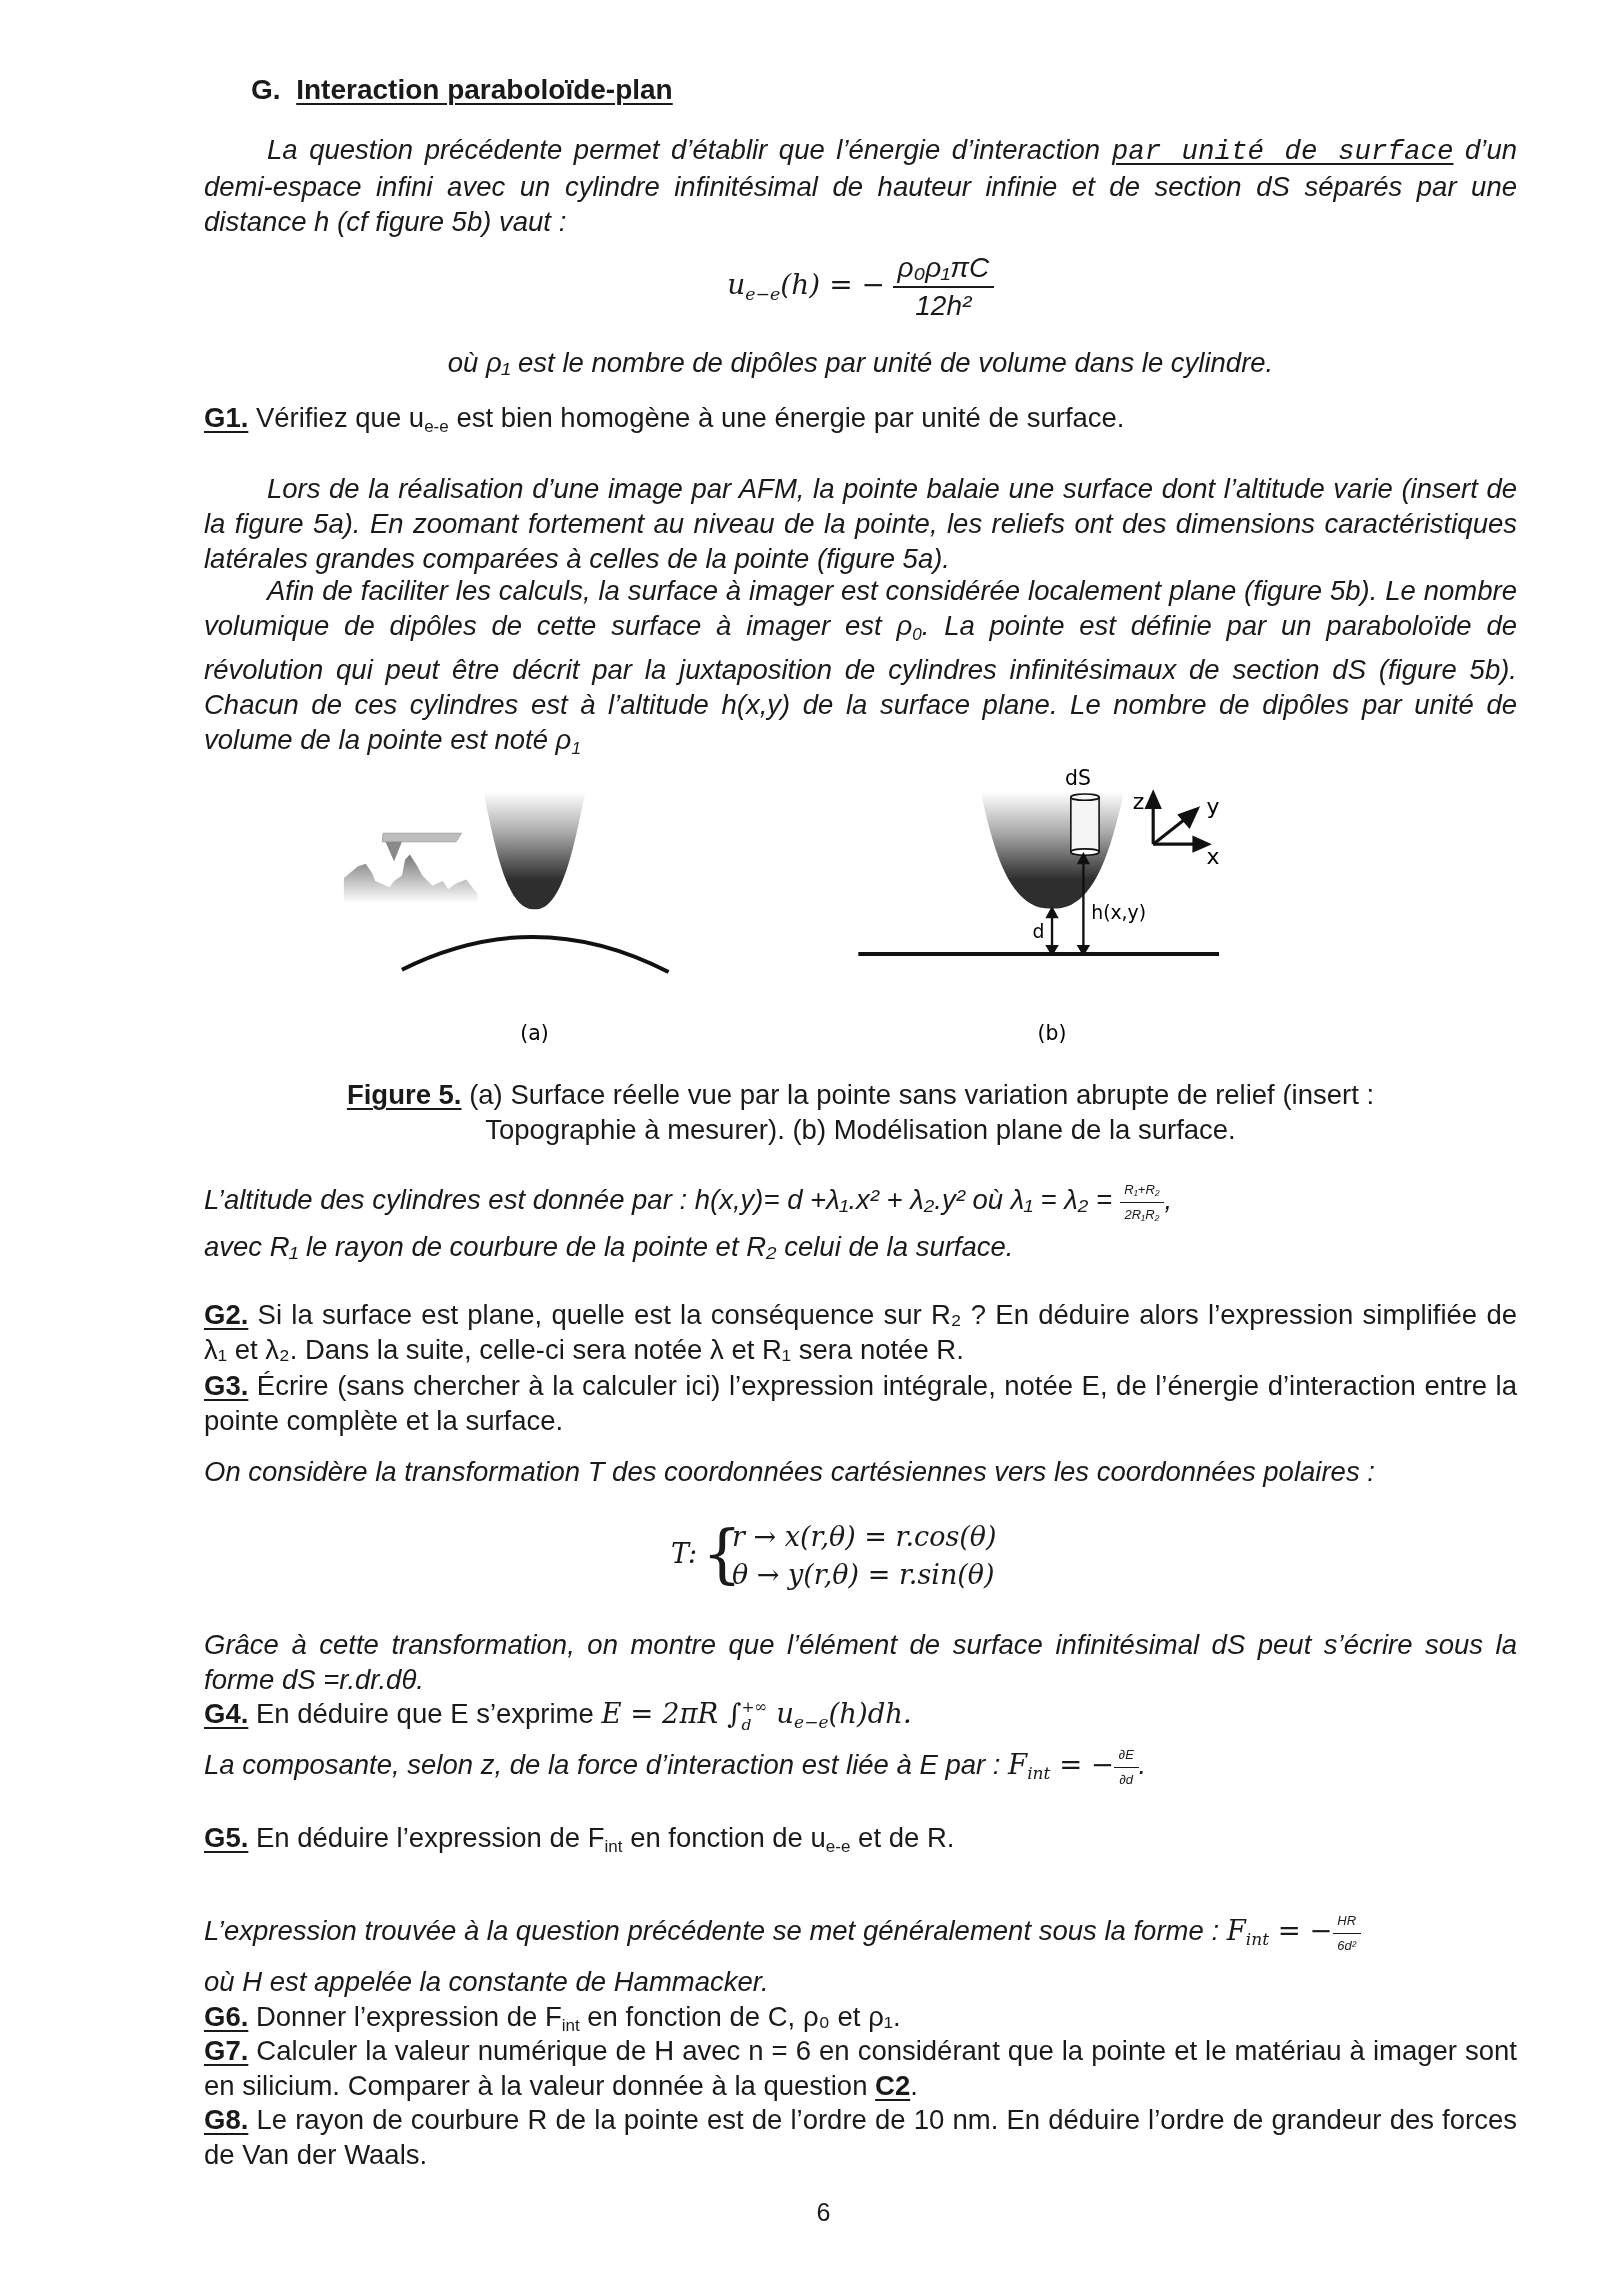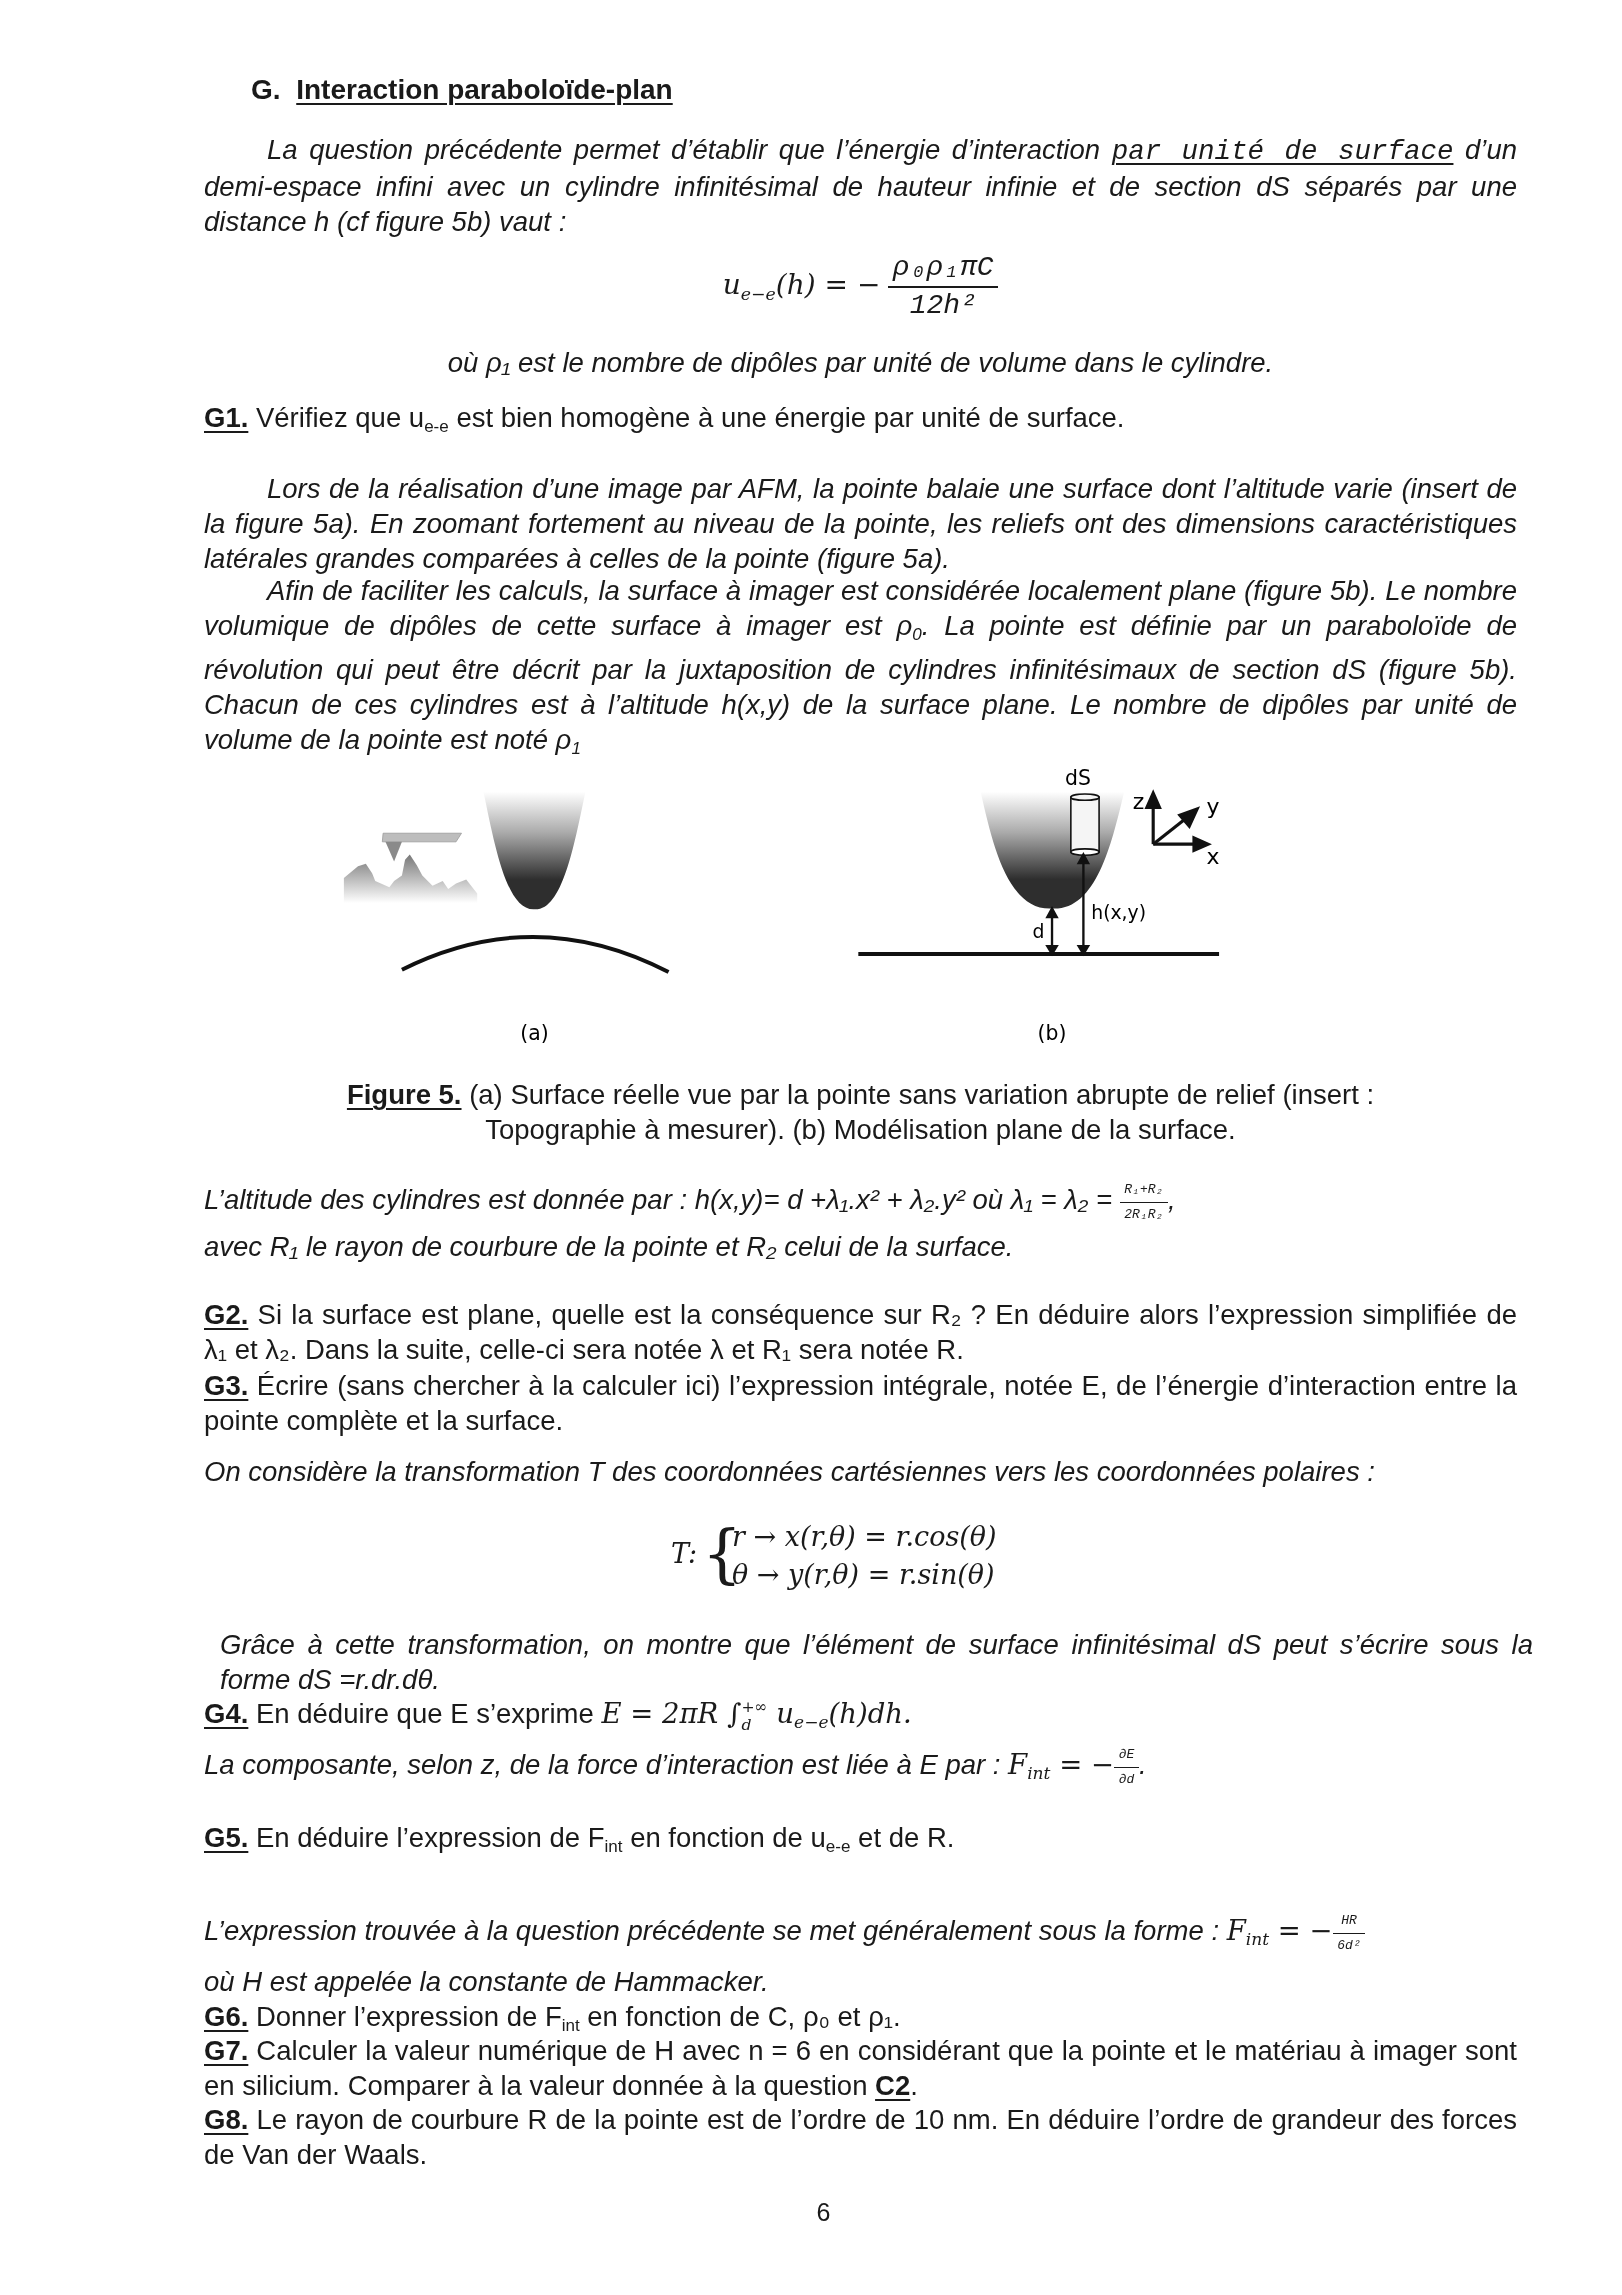--- a/index.html
+++ b/index.html
@@ -7,21 +7,21 @@
          font-family:"Liberation Sans", sans-serif; color:#1a1a1a; }
   .page { position:absolute; left:12px; top:0; width:1623px; height:2295px; }
   .txt { position:absolute; left:192px; width:1313px; font-size:27.5px; line-height:35px; }
   .it { font-style:italic; }
   .just { text-align:justify; text-align-last:left; }
   .indent { text-indent:63px; }
   .center { text-align:center; }
   .u { text-decoration:underline; text-decoration-thickness:2.4px; text-underline-offset:3.9px; }
   .b { font-weight:bold; }
   .math { font-family:"DejaVu Serif", serif; font-style:italic; }
-  .frac { display:inline-block; vertical-align:middle; text-align:center; font-family:Liberation Mono, monospace; font-style:italic; }
+  .frac { display:inline-block; vertical-align:middle; text-align:center; font-family:Liberation Sans, sans-serif; font-style:italic; }
   .frac .num { display:block; border-bottom:2.4px solid #1a1a1a; padding:0 4.7px; }
   .frac .den { display:block; padding:0 4.7px; }
   .frac.small { font-size:13px; line-height:23.6px; }
   .frac.small .num { border-bottom-width:1.6px; }
   .sub { font-size:0.62em; vertical-align:-0.3em; }
   .fig { position:absolute; left:314px; top:754px; width:958px; height:298px; }
   .pagenum { position:absolute; left:0; width:1623px; top:2198px; text-align:center; font-size:25px; }
 </style>
 </head>
 <body>
@@ -140,21 +140,21 @@
 
   <div class="txt it" style="top:1454px;">On considère la transformation T des coordonnées cartésiennes vers les coordonnées polaires :</div>
 
   <div class="txt" style="top:1519px;left:659px;width:393px;font-size:27px;">
     <span class="math" style="position:absolute;left:0;top:17.3px;">T:</span>
     <span style="position:absolute;left:31px;top:0;font-size:63px;line-height:71px;font-family:'DejaVu Serif',serif;">{</span>
     <span class="math" style="position:absolute;left:61px;top:0;white-space:nowrap;">r → x(r,θ) = r.cos(θ)</span>
     <span class="math" style="position:absolute;left:61px;top:38px;white-space:nowrap;">θ → y(r,θ) = r.sin(θ)</span>
   </div>
 
-  <div class="txt it just" style="top:1627px;margin-left:16px;">Grâce à cette transformation, on montre que l’élément de surface infinitésimal dS peut s’écrire sous la forme dS =r.dr.dθ.</div>
+  <div class="txt it just" style="top:1627px;">Grâce à cette transformation, on montre que l’élément de surface infinitésimal dS peut s’écrire sous la forme dS =r.dr.dθ.</div>
 
   <div class="txt" style="top:1696px;">
     <span class="b u">G4.</span><span> En déduire que E s’exprime </span><span class="math">E = 2πR ∫</span><span style="display:inline-block;vertical-align:middle;font-size:15.7px;line-height:17.3px;font-family:'DejaVu Serif',serif;font-style:italic;"><span style="display:block">+∞</span><span style="display:block">d</span></span><span class="math"> u</span><span class="math sub">e−e</span><span class="math">(h)dh.</span>
   </div>
 
   <div class="txt it" style="top:1743px;">
     <span>La composante, selon z, de la force d’interaction est liée à E par : </span><span class="math">F</span><span class="math sub">int</span><span class="math"> = −</span><span class="frac small"><span class="num">∂E</span><span class="den">∂d</span></span><span>.</span>
   </div>
 
   <div class="txt" style="top:1820px;">

